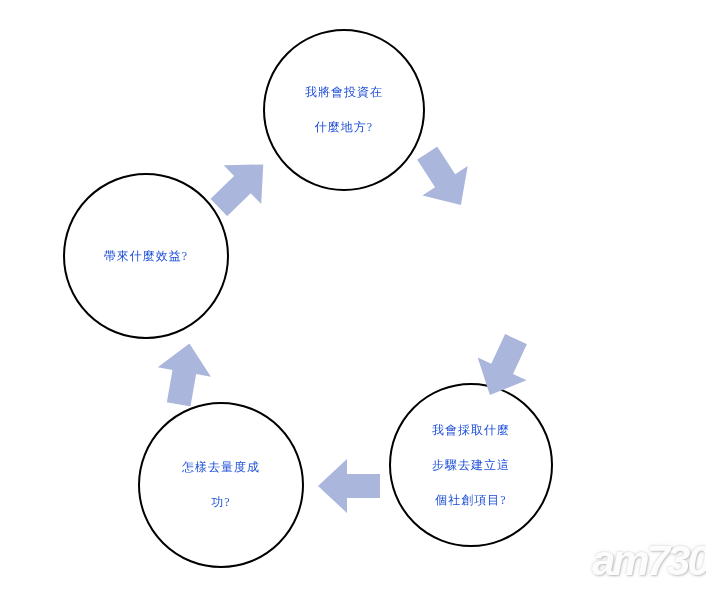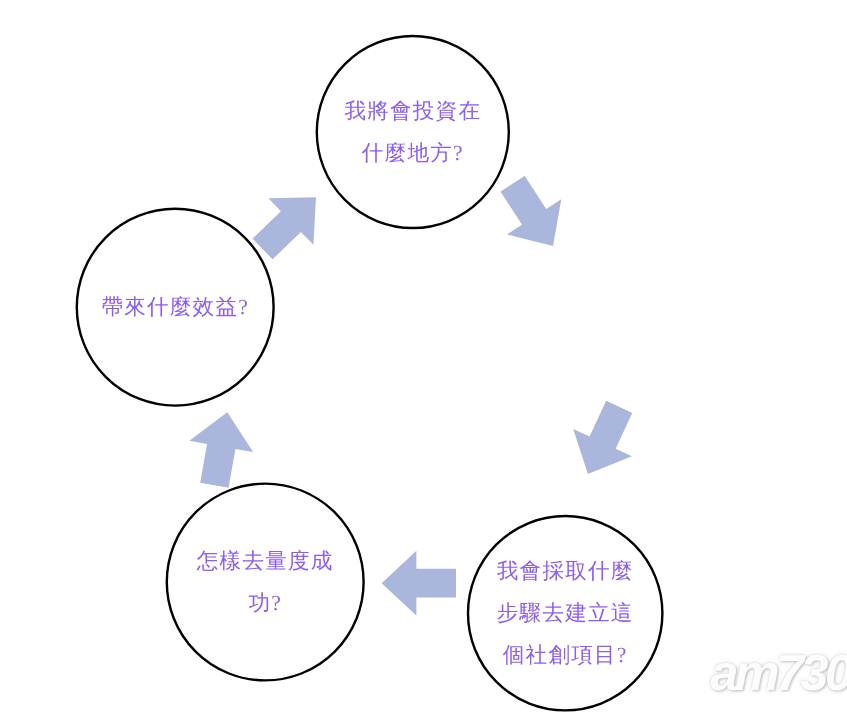--- a/index.html
+++ b/index.html
@@ -20,29 +20,29 @@
     border: 2px solid #000000;
     border-radius: 50%;
     background: #ffffff;
     box-sizing: border-box;
     display: flex;
     align-items: center;
     justify-content: center;
     text-align: center;
   }
   .node .label {
-    font-size: 18px;
+    font-size: 12px;
     line-height: 35px;
-    color: #8b5cf6;
+    color: #1d4ed8;
     white-space: pre-line;
     letter-spacing: 1px;
   }
   .node-top          { left: 263px; top: 29px;  width: 162px; height: 162px; }
   .node-right        { left: 463px; top: 174px; width: 162px; height: 162px; }
-  .node-bottom-right { left: 389px; top: 429px; width: 164px; height: 164px; }
+  .node-bottom-right { left: 389px; top: 383px; width: 164px; height: 164px; }
   .node-bottom-left  { left: 138px; top: 402px; width: 166px; height: 166px; }
   .node-left         { left: 63px;  top: 173px; width: 166px; height: 166px; }
 
   .arrow {
     position: absolute;
     width: 62px;
     height: 54px;
   }
   .arrow-1 { left: 210px; top: 159px; transform: rotate(-44deg); }
   .arrow-2 { left: 413px; top: 152px; transform: rotate(57deg); }

